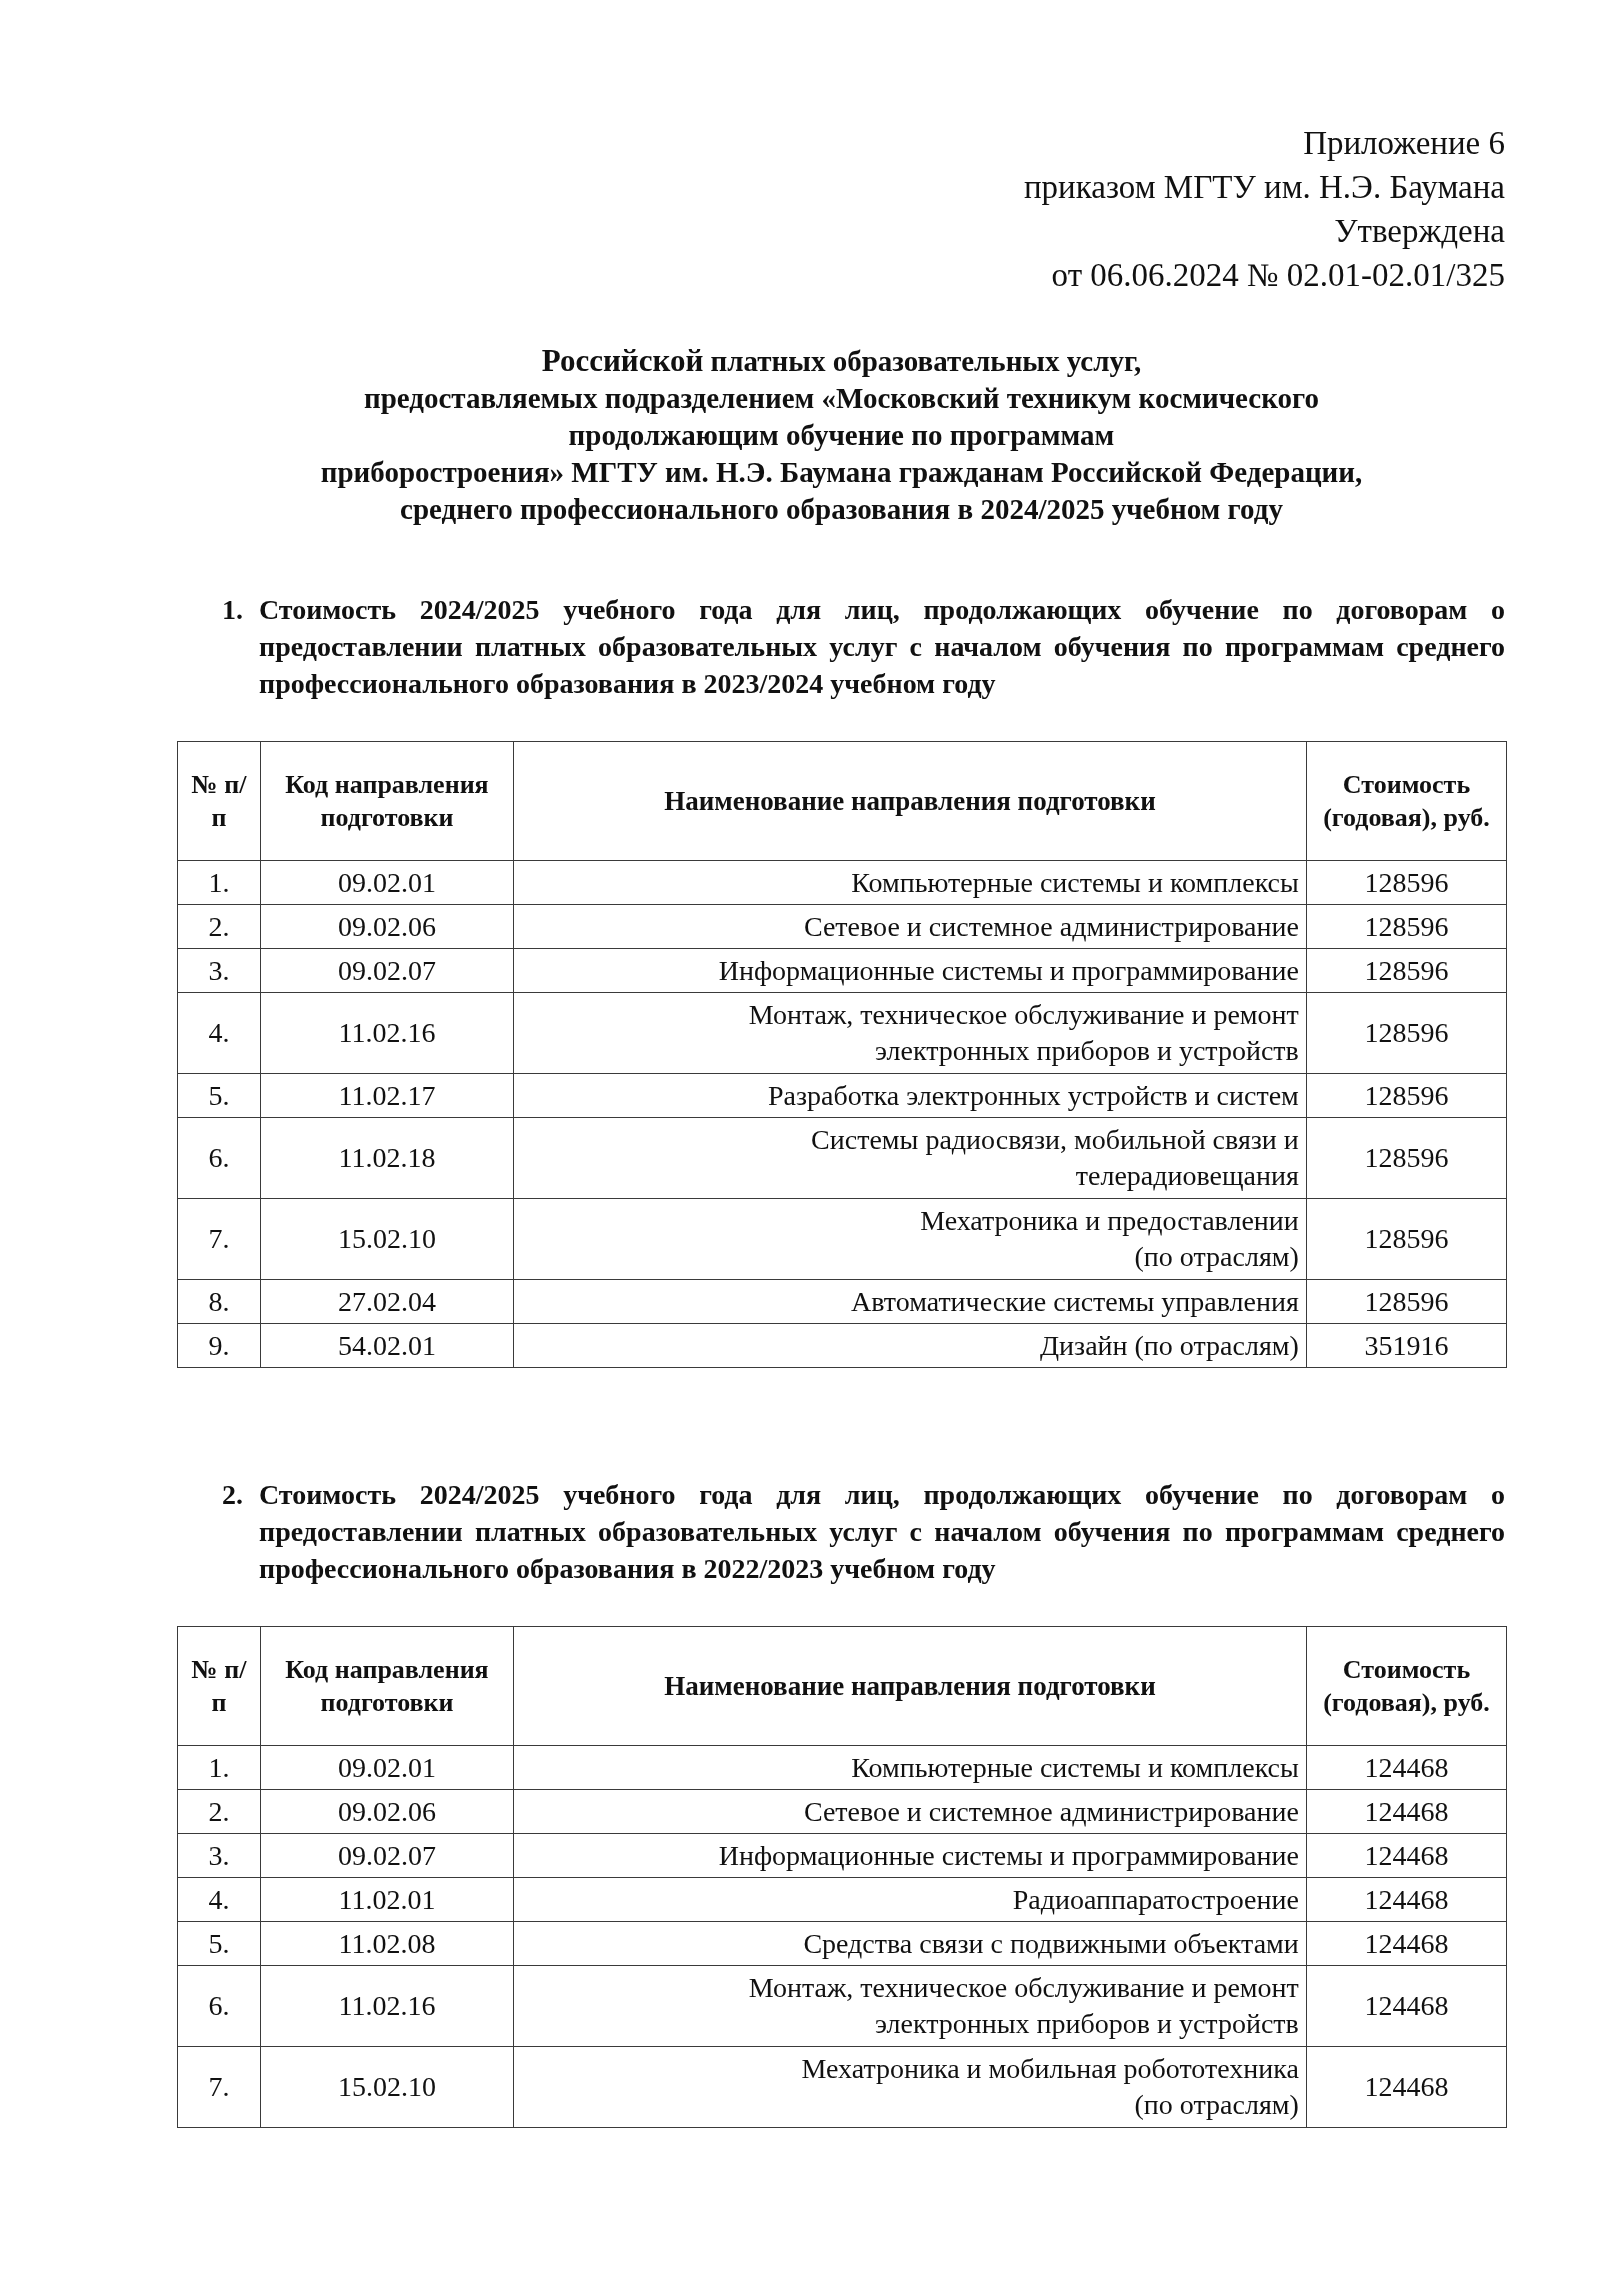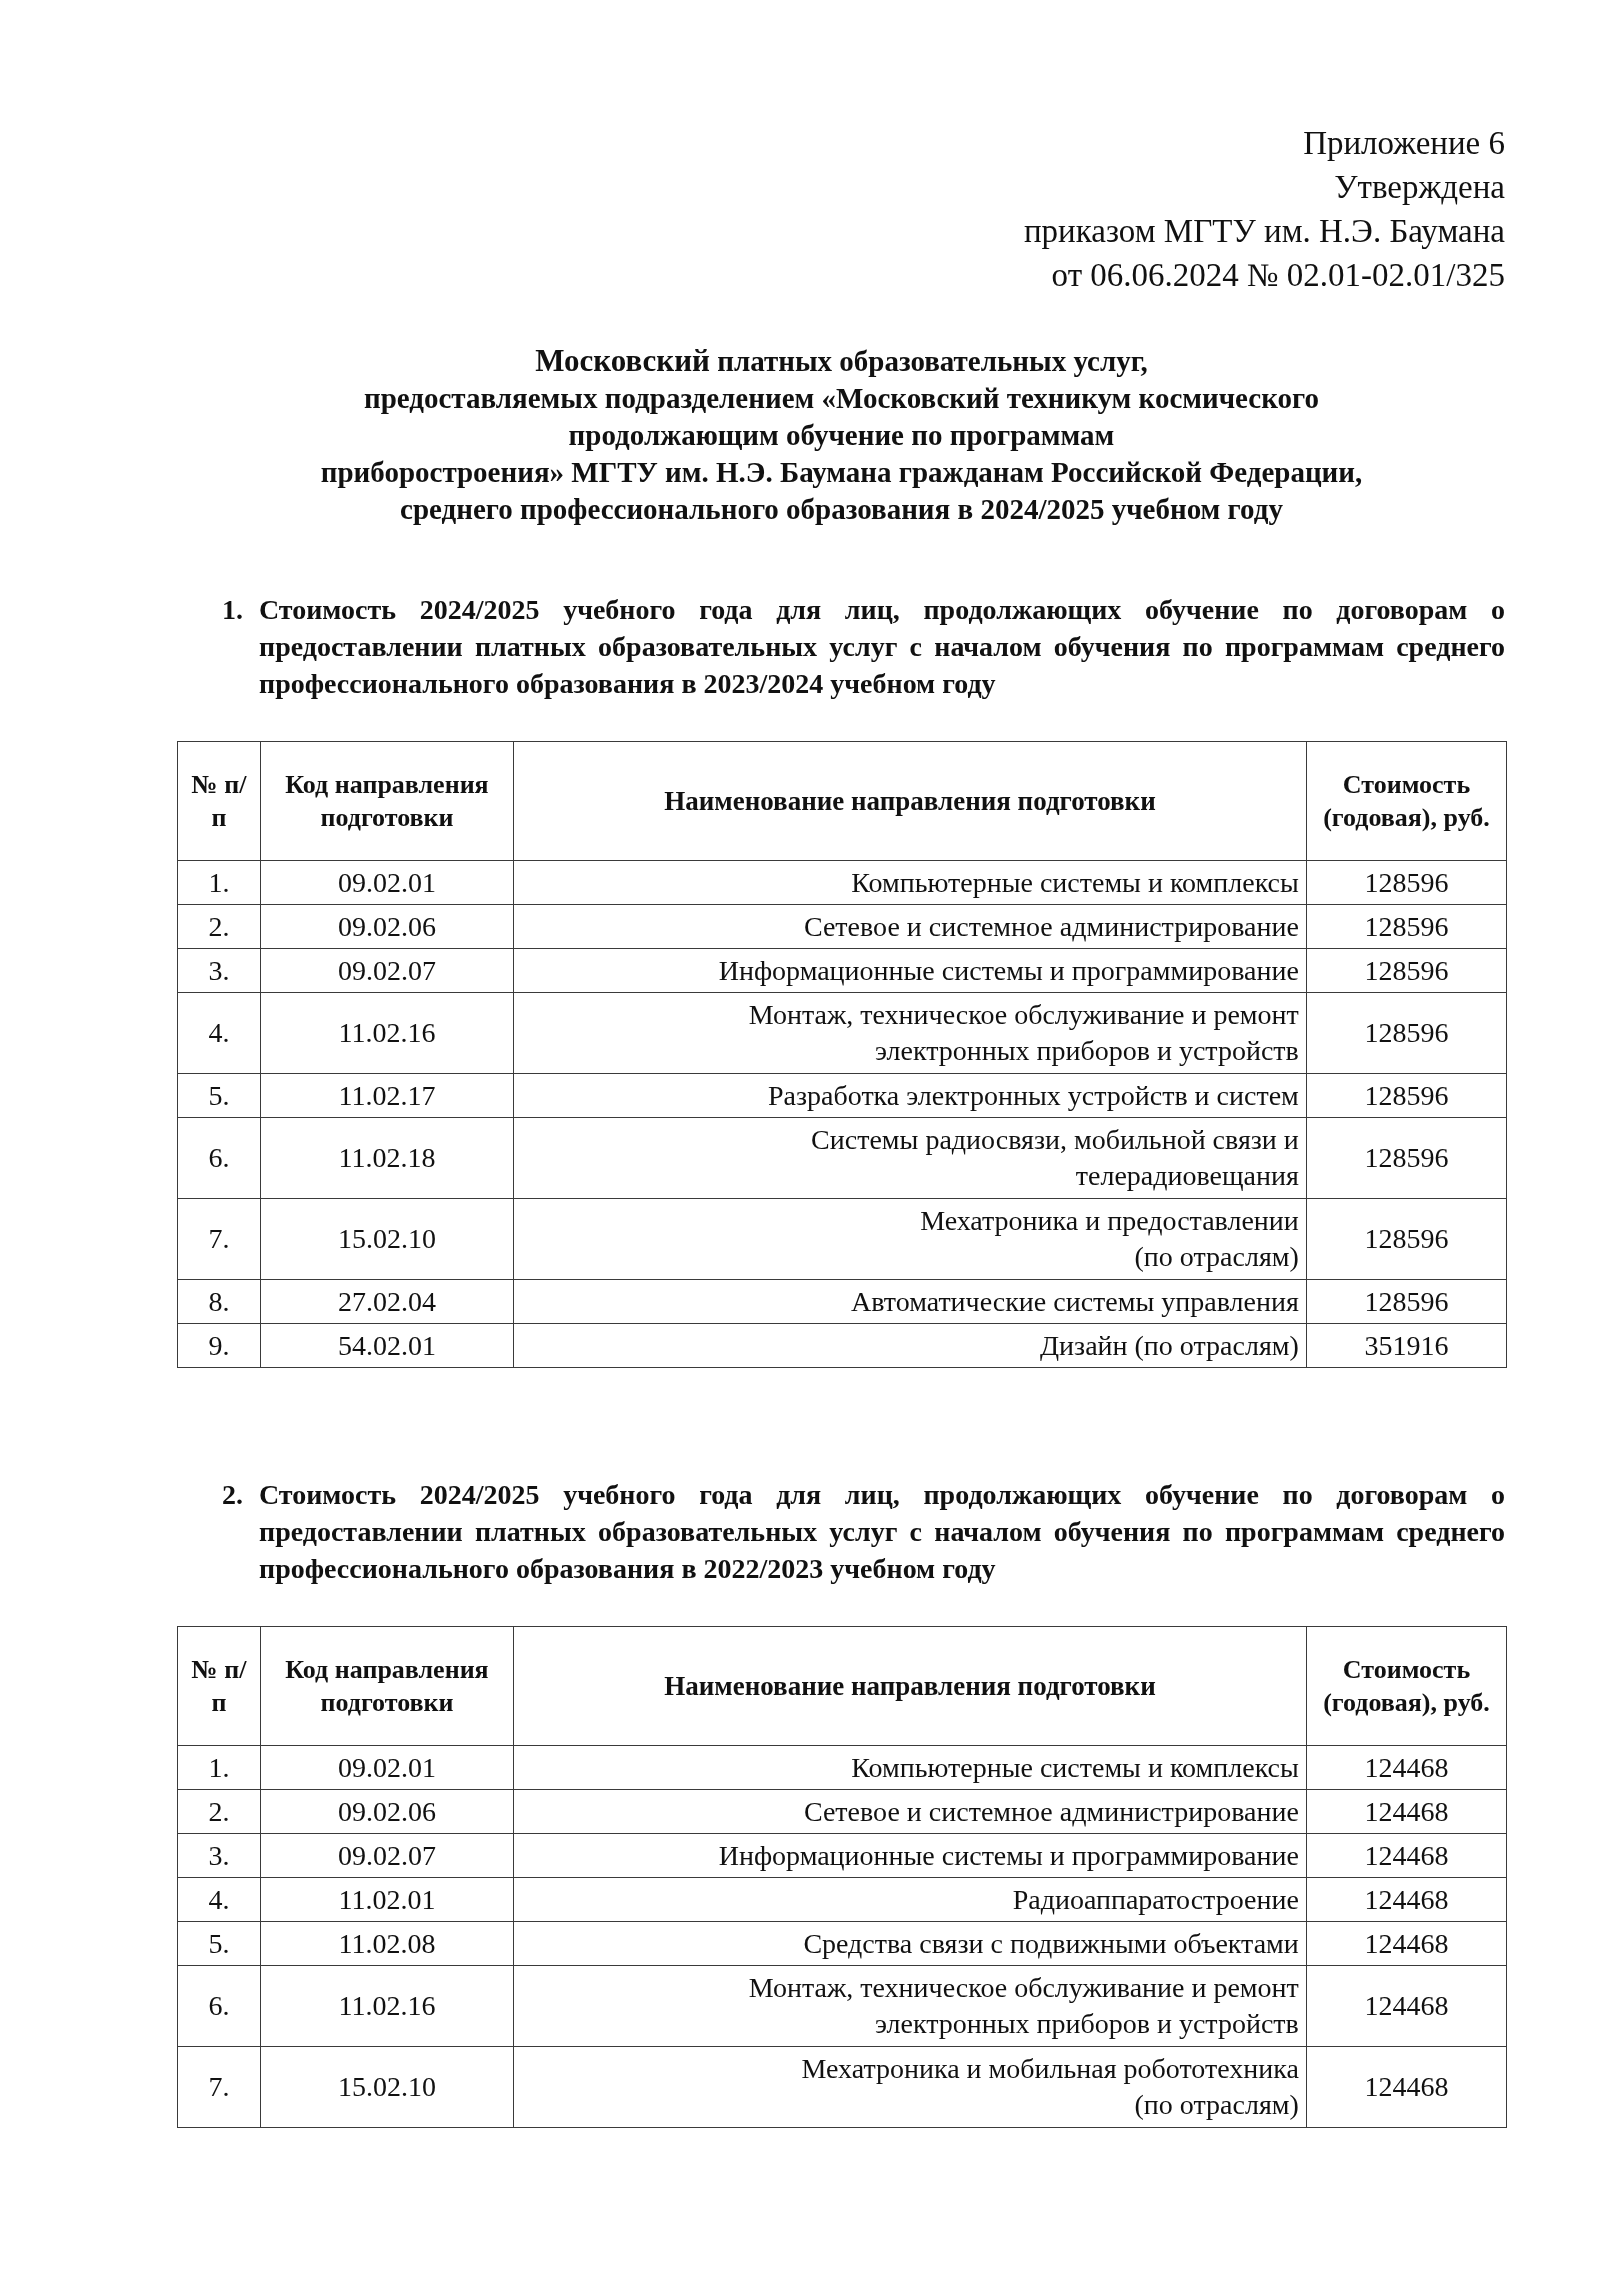--- a/index.html
+++ b/index.html
@@ -42,27 +42,27 @@
   table.fees td.c-name { text-align: right; padding-left: 12.5px; }
   table.fees td.c-name.indent { padding-left: 19.7px; }
   tr.single td { height: 43px; }
   tr.double td { height: 80px; }
 </style>
 </head>
 <body>
 
 <div class="approval">
   <div>Приложение 6</div>
+  <div>приказом МГТУ им. Н.Э. Баумана</div>
   <div>Утверждена</div>
-  <div>приказом МГТУ им. Н.Э. Баумана</div>
   <div>от 06.06.2024  № 02.01-02.01/325</div>
 </div>
 
 <div class="doc-title">
-  <div><span class="first-word">Московский</span><span> платных образовательных услуг,</span></div>
+  <div><span class="first-word">Российской</span><span> платных образовательных услуг,</span></div>
   <div>предоставляемых подразделением «Московский техникум космического</div>
   <div>продолжающим обучение по программам</div>
   <div>приборостроения» МГТУ им. Н.Э. Баумана гражданам Российской Федерации,</div>
   <div>среднего профессионального образования в 2024/2025 учебном году</div>
 </div>
 
 <div class="section-head" style="top:591px;">
   <span class="num">1.</span>
   <div class="text">Стоимость 2024/2025 учебного года для лиц, продолжающих обучение по договорам о предоставлении платных образовательных услуг с началом обучения по программам среднего профессионального образования в 2023/2024 учебном году</div>
 </div>

